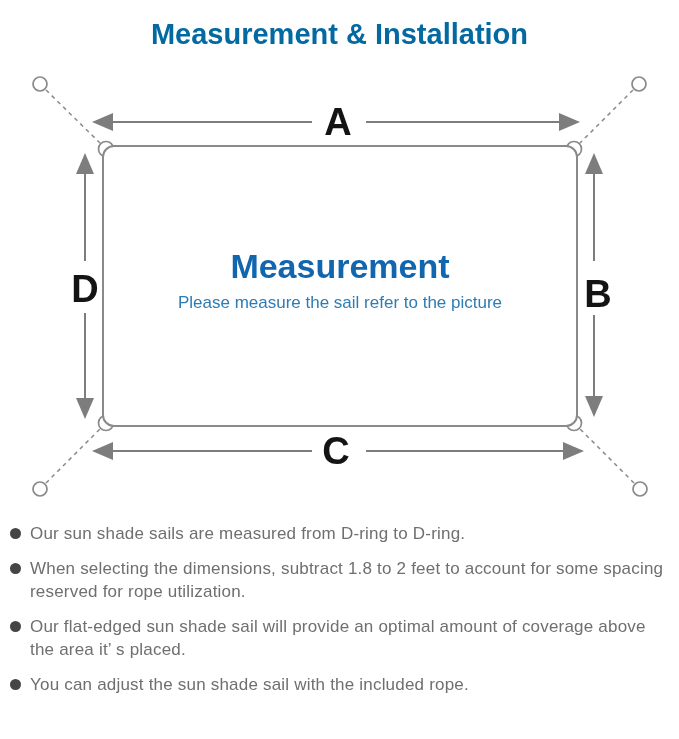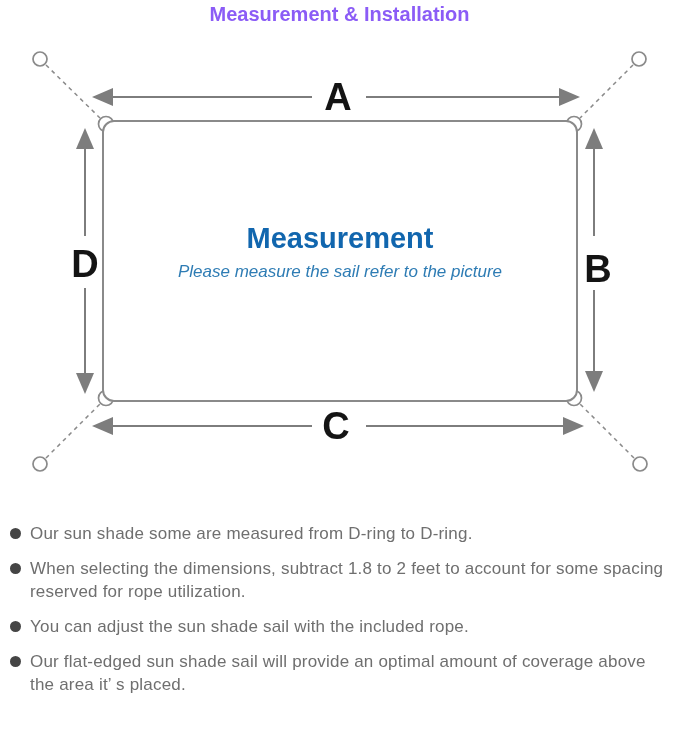--- a/index.html
+++ b/index.html
@@ -7,24 +7,24 @@
     margin: 0; padding: 0;
     width: 679px; height: 739px;
     background: #ffffff;
     font-family: "Liberation Sans", "DejaVu Sans", sans-serif;
     overflow: hidden;
   }
   .page { width: 679px; height: 739px; position: relative; }
 
   
   .page-title {
-    margin: 0; padding-top: 3px;
+    margin: 0; padding-top: 18px;
     text-align: center;
-    font-size: 20px; font-weight: bold;
-    color: #8b5cf6;
+    font-size: 29px; font-weight: bold;
+    color: #0369a1;
     letter-spacing: 0px;
   }
 
   
   .diagram { position: relative; width: 679px; height: 465px; margin-top: 0; }
   .diagram svg { position: absolute; left: 0; top: 0; }
 
   .dim-label {
     position: absolute;
     font-size: 38px; font-weight: bold; color: #141414;
@@ -33,24 +33,24 @@
   .dim-label-a { left: 316px; top: 52px; }
   .dim-label-b { left: 576px; top: 224px; }
   .dim-label-c { left: 314px; top: 381px; }
   .dim-label-d { left: 63px;  top: 219px; }
 
   .center-text {
     position: absolute; left: 103px; top: 196px; width: 474px;
     text-align: center;
   }
   .center-text h2 {
-    margin: 0; font-size: 29px; font-weight: bold; color: #1166ae;
+    margin: 0; font-size: 34px; font-weight: bold; color: #1166ae;
   }
   .center-text p {
-    margin: 7px 0 0 0; font-size: 17px; color: #2e7cb4; font-style: italic;
+    margin: 7px 0 0 0; font-size: 17px; color: #2e7cb4;
   }
 
   
   .notes {
     position: absolute; left: 0; top: 522px; width: 679px;
     padding: 0 6px 0 10px;
   }
   .note {
     display: flex; align-items: flex-start;
     margin-bottom: 12px;
@@ -118,29 +118,29 @@
 
     <div class="center-text">
       <h2>Measurement</h2>
       <p>Please measure the sail refer to the picture</p>
     </div>
   </div>
 
   <div class="notes">
     <div class="note">
       <span class="note-dot"></span>
-      <span class="note-text">Our sun shade some are measured from D-ring to D-ring.</span>
+      <span class="note-text">Our sun shade sails are measured from D-ring to D-ring.</span>
     </div>
     <div class="note">
       <span class="note-dot"></span>
       <span class="note-text">When selecting the dimensions, subtract 1.8 to 2 feet to account for some spacing reserved for rope utilization.</span>
     </div>
     <div class="note">
       <span class="note-dot"></span>
-      <span class="note-text">You can adjust the sun shade sail with the included rope.</span>
+      <span class="note-text">Our flat-edged sun shade sail will provide an optimal amount of coverage above the area it’ s placed.</span>
     </div>
     <div class="note">
       <span class="note-dot"></span>
-      <span class="note-text">Our flat-edged sun shade sail will provide an optimal amount of coverage above the area it’ s placed.</span>
+      <span class="note-text">You can adjust the sun shade sail with the included rope.</span>
     </div>
   </div>
 
 </div>
 
 </body></html>

